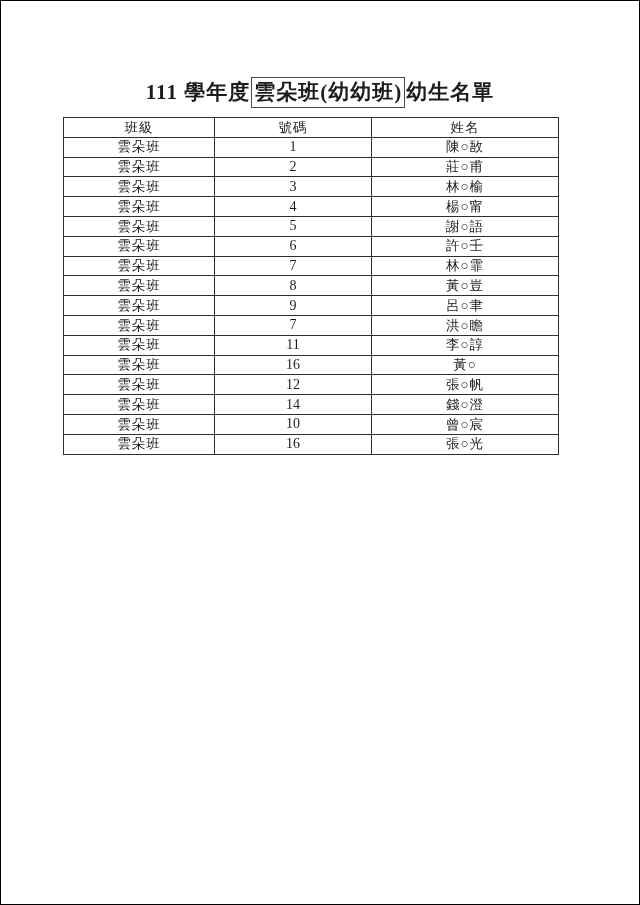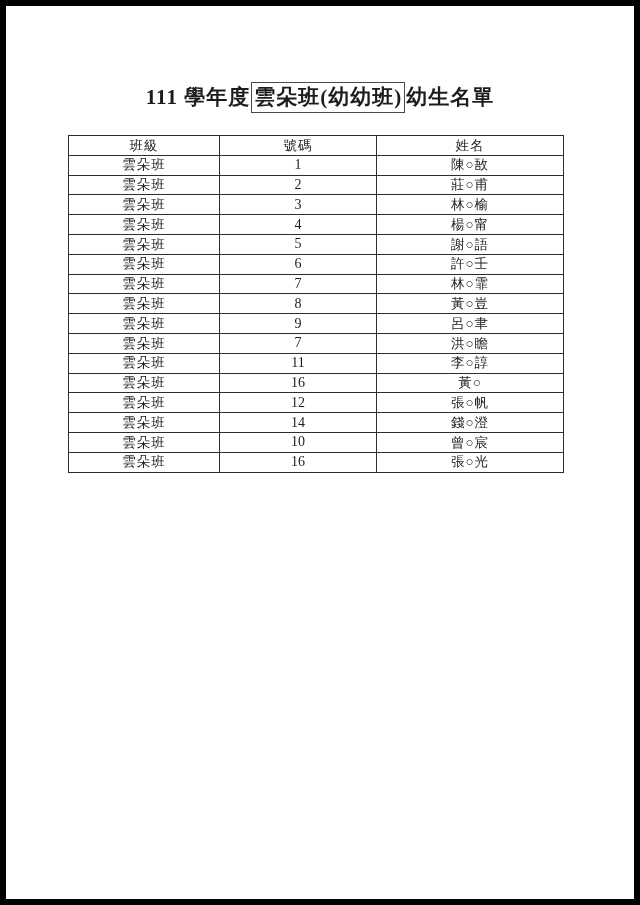--- a/index.html
+++ b/index.html
@@ -6,21 +6,21 @@
   html, body {
     width: 640px; height: 905px;
     background: #ffffff;
     font-family: "Liberation Serif", "DejaVu Serif", serif;
     color: #1c1c1c;
   }
   .page {
     position: relative;
     width: 640px; height: 905px;
     background: #ffffff;
-    border: 6px solid #000000;
+    border: 1px solid #000000;
     overflow: hidden;
   }
   .doc-title {
     margin-top: 76px;
     text-align: center;
     font-size: 21px;
     letter-spacing: 1px;
     white-space: nowrap;
   }
   .boxed-span {
@@ -31,21 +31,21 @@
   }
   .teacher-line {
     margin-top: 20px;
     margin-right: 52px;
     text-align: right;
     font-size: 15px;
     letter-spacing: 0.5px;
   }
   table.roster {
     margin-left: 62px;
-    margin-top: 22px;
+    margin-top: 9px;
     border-collapse: collapse;
     table-layout: fixed;
     width: 495px;
   }
   table.roster col.c1 { width: 151px; }
   table.roster col.c2 { width: 157px; }
   table.roster col.c3 { width: 187px; }
   table.roster th, table.roster td {
     border: 1px solid #2e2e2e;
     height: 19.8px;

